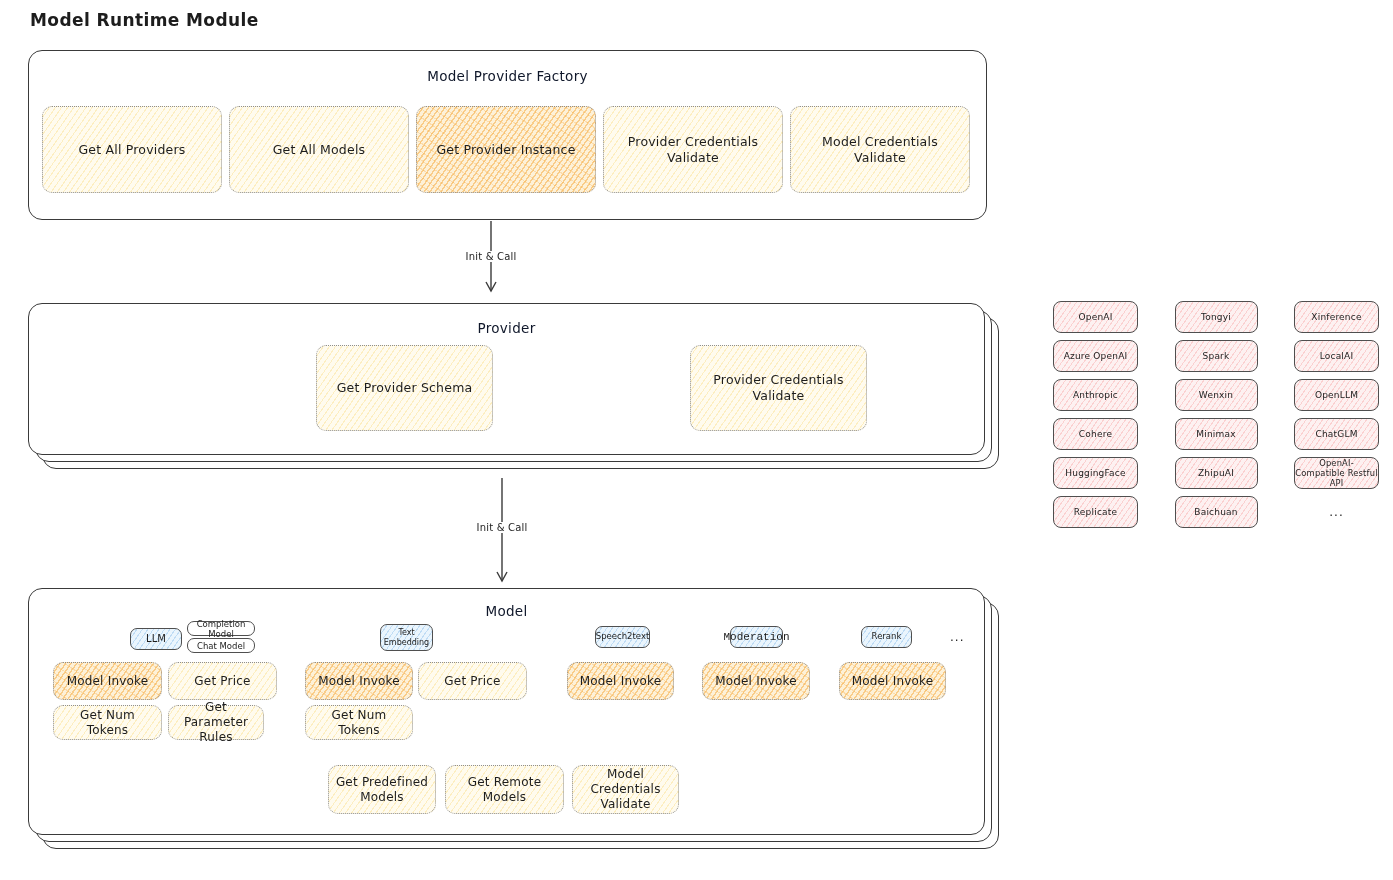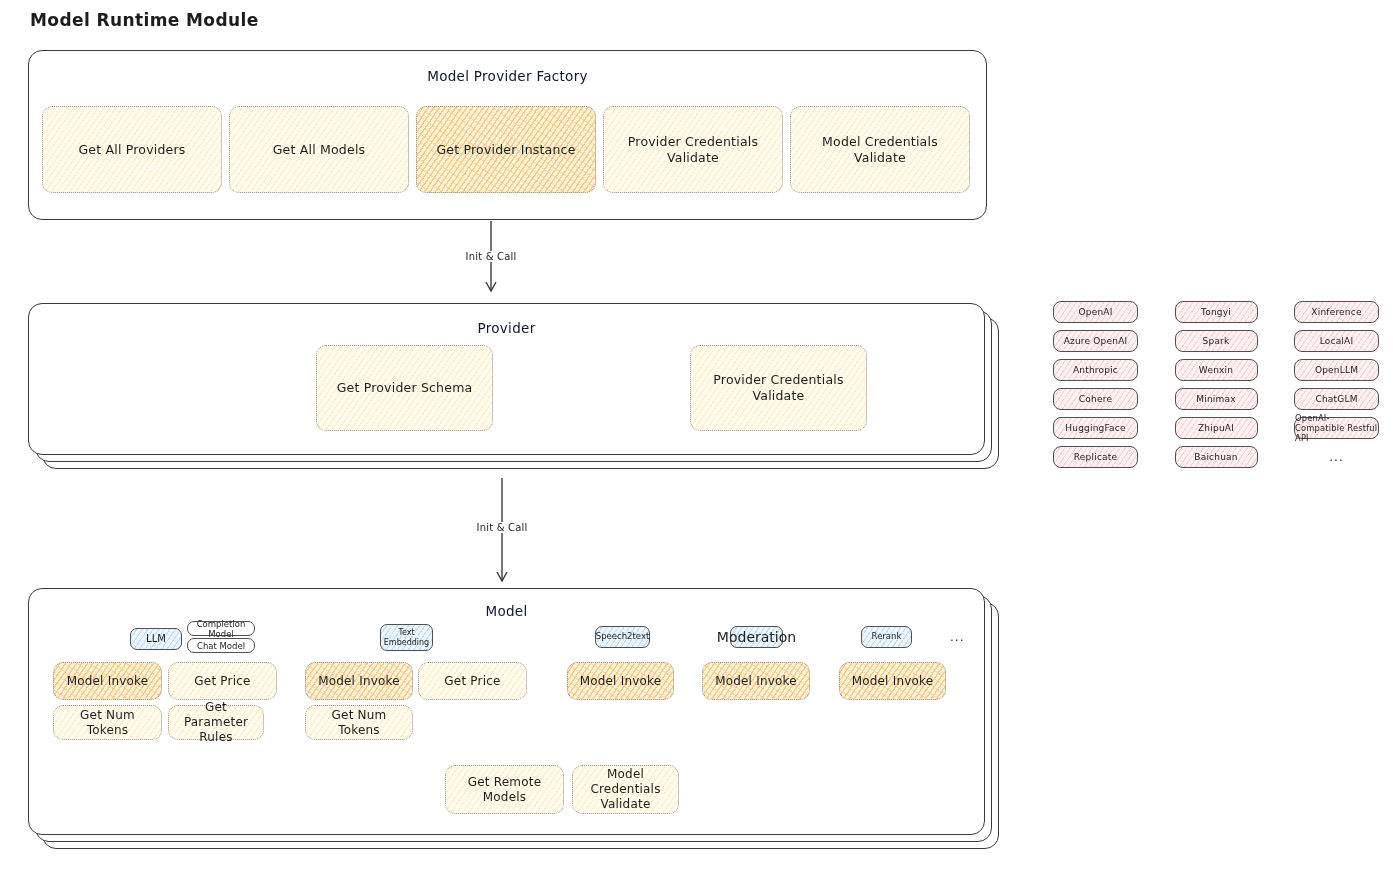--- a/index.html
+++ b/index.html
@@ -29,22 +29,22 @@
     background-image:repeating-linear-gradient(125deg, rgba(250,219,130,.42) 0 1px, transparent 1px 5px);
   }
   .fill-orange{
     background-color:#fdf1d8;
     background-image:
       repeating-linear-gradient(125deg, rgba(246,171,64,.52) 0 1.4px, transparent 1.4px 4.5px),
       repeating-linear-gradient(35deg, rgba(246,171,64,.30) 0 1px, transparent 1px 7px);
   }
   .chip{
     box-sizing:border-box;display:flex;align-items:center;justify-content:center;
-    border:1.4px solid #4f4f4f;border-radius:8px;
-    font-size:9px;letter-spacing:.2px;height:22px;
+    text-align:center;border:1.4px solid #4f4f4f;border-radius:8px;
+    font-size:9px;letter-spacing:.2px;height:32px;
     background-color:#fdf1f1;
     background-image:repeating-linear-gradient(125deg, rgba(248,163,163,.42) 0 1px, transparent 1px 4.5px);
     margin-left:28px;
   }
   .tag-blue{
     position:absolute;box-sizing:border-box;z-index:3;
     display:flex;align-items:center;justify-content:center;text-align:center;
     border:1.4px solid #4f4f4f;border-radius:7px;font-size:9px;line-height:1.15;
     background-color:#eaf5fd;
     background-image:repeating-linear-gradient(125deg, rgba(140,190,235,.45) 0 1px, transparent 1px 4.5px);
@@ -189,21 +189,21 @@
     </div>
   <div class="tag-white" style="left:187px;top:638px;width:68px;height:15px;">
       <span>Chat Model</span>
     </div>
   <div class="tag-blue" style="left:380px;top:624px;width:53px;height:27px;font-size:8px;padding:1px;">
       <span>Text Embedding</span>
     </div>
   <div class="tag-blue" style="left:595px;top:626px;width:55px;height:22px;font-size:8.5px;">
       <span>Speech2text</span>
     </div>
-  <div class="tag-blue" style="left:730px;top:626px;width:53px;height:22px;font-size:14px;">
+  <div class="tag-blue" style="left:730px;top:626px;width:53px;height:22px;font-size:11px;font-family:Liberation Mono, monospace;">
       <span>Moderation</span>
     </div>
   <div class="tag-blue" style="left:861px;top:626px;width:51px;height:22px;font-size:8.5px;">
       <span>Rerank</span>
     </div>
   <div class="ellipsis" style="left:950px;top:630px;">...</div>
 
   <div class="method small fill-orange" style="left:53px;top:662px;width:109px;height:38px;">
     <span>Model Invoke</span>
     </div>
@@ -229,20 +229,23 @@
   <div class="method small fill-yellow" style="left:53px;top:705px;width:109px;height:35px;">
     <span>Get Num Tokens</span>
     </div>
   <div class="method small fill-yellow" style="left:168px;top:705px;width:96px;height:35px;justify-content:center;">
     <span>Get Parameter Rules</span>
     </div>
   <div class="method small fill-yellow" style="left:305px;top:705px;width:108px;height:35px;">
     <span>Get Num Tokens</span>
     </div>
 
+  <div class="method small fill-yellow" style="left:328px;top:765px;width:108px;height:49px;">
+    <span>Get Predefined Models</span>
+    </div>
   <div class="method small fill-yellow" style="left:445px;top:765px;width:119px;height:49px;align-items:center;">
     <span>Get Remote Models</span>
     </div>
   <div class="method small fill-yellow" style="left:572px;top:765px;width:107px;height:49px;">
     <span>Model Credentials Validate</span>
     </div>
 
 </div>
 
 </body></html>

